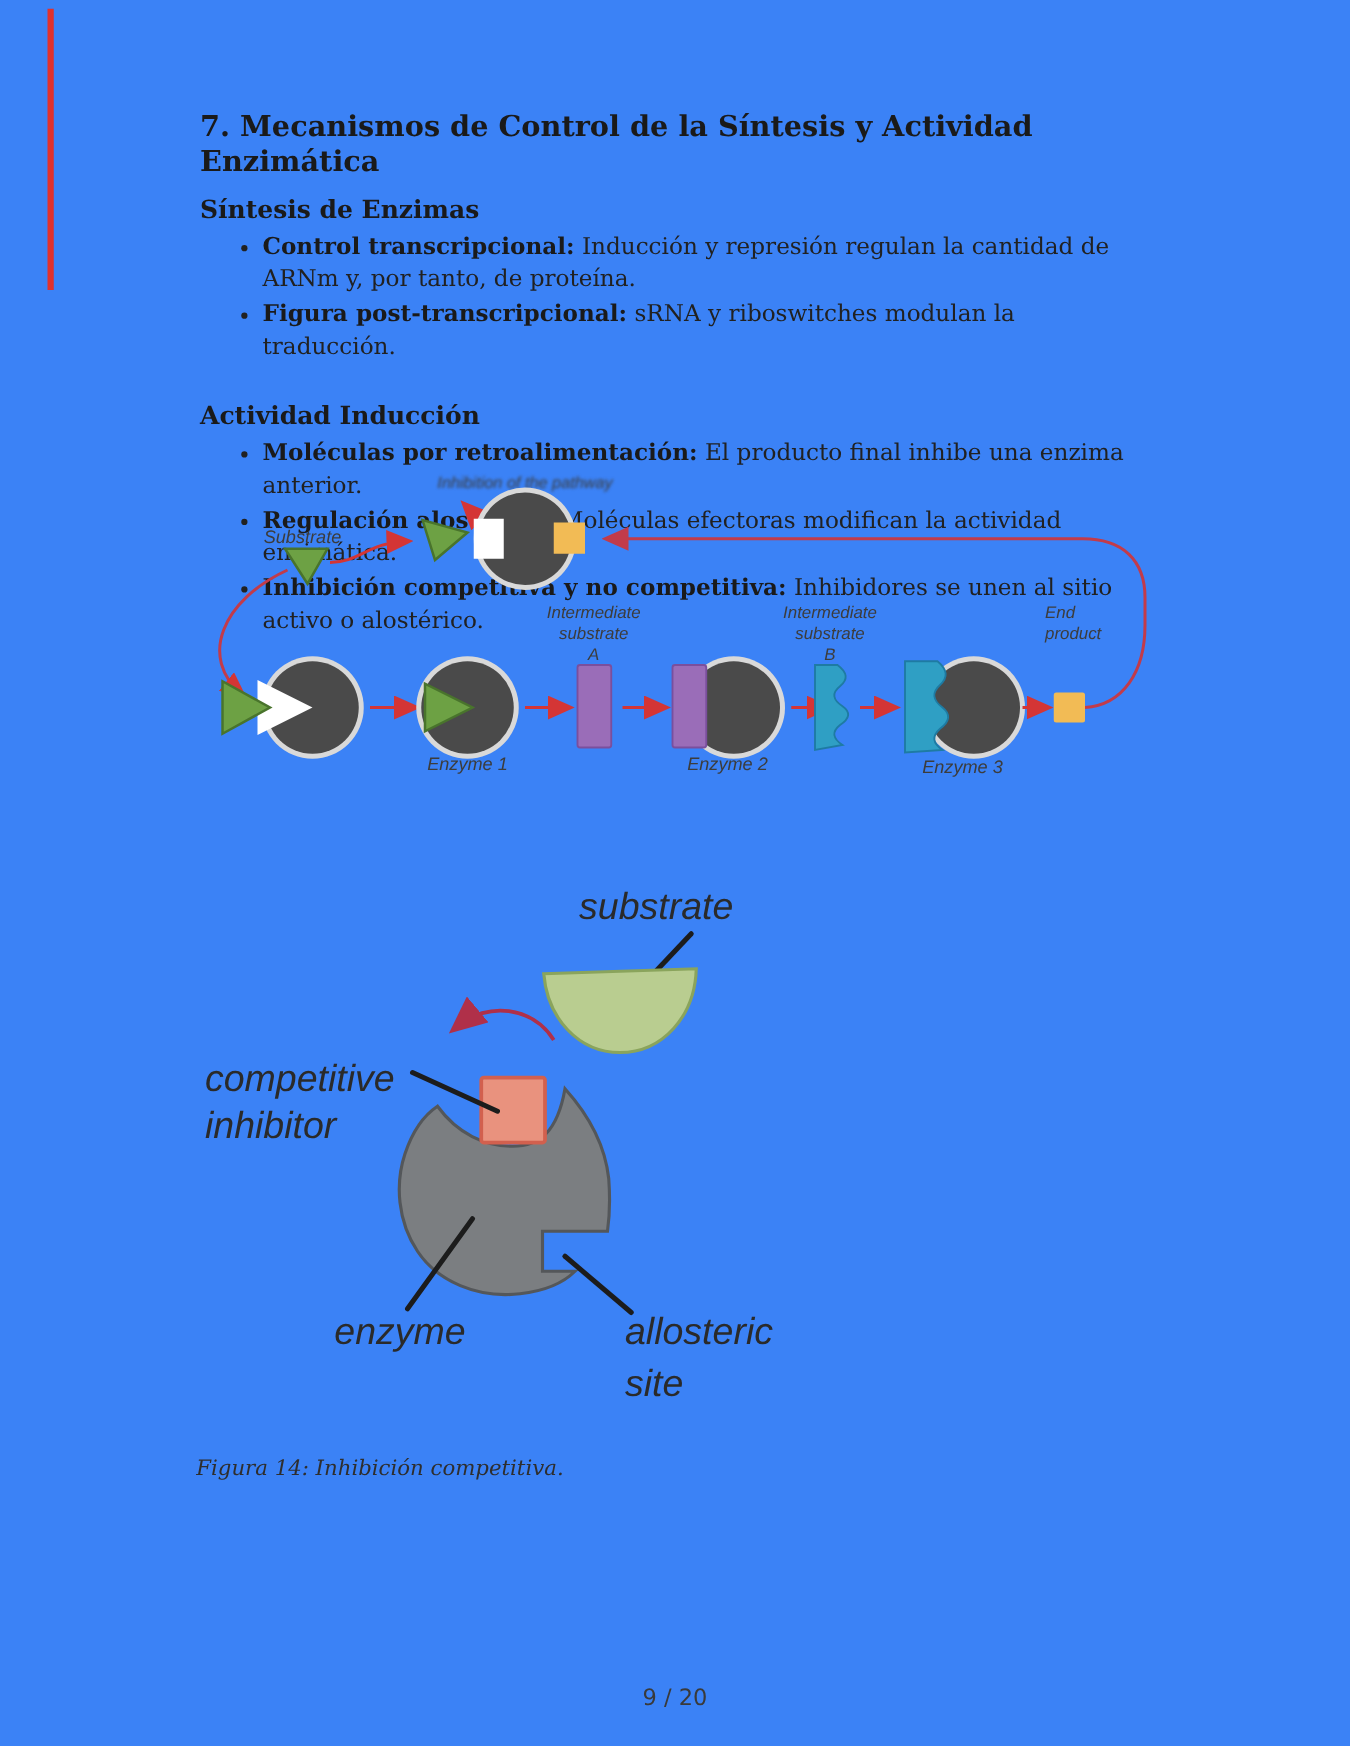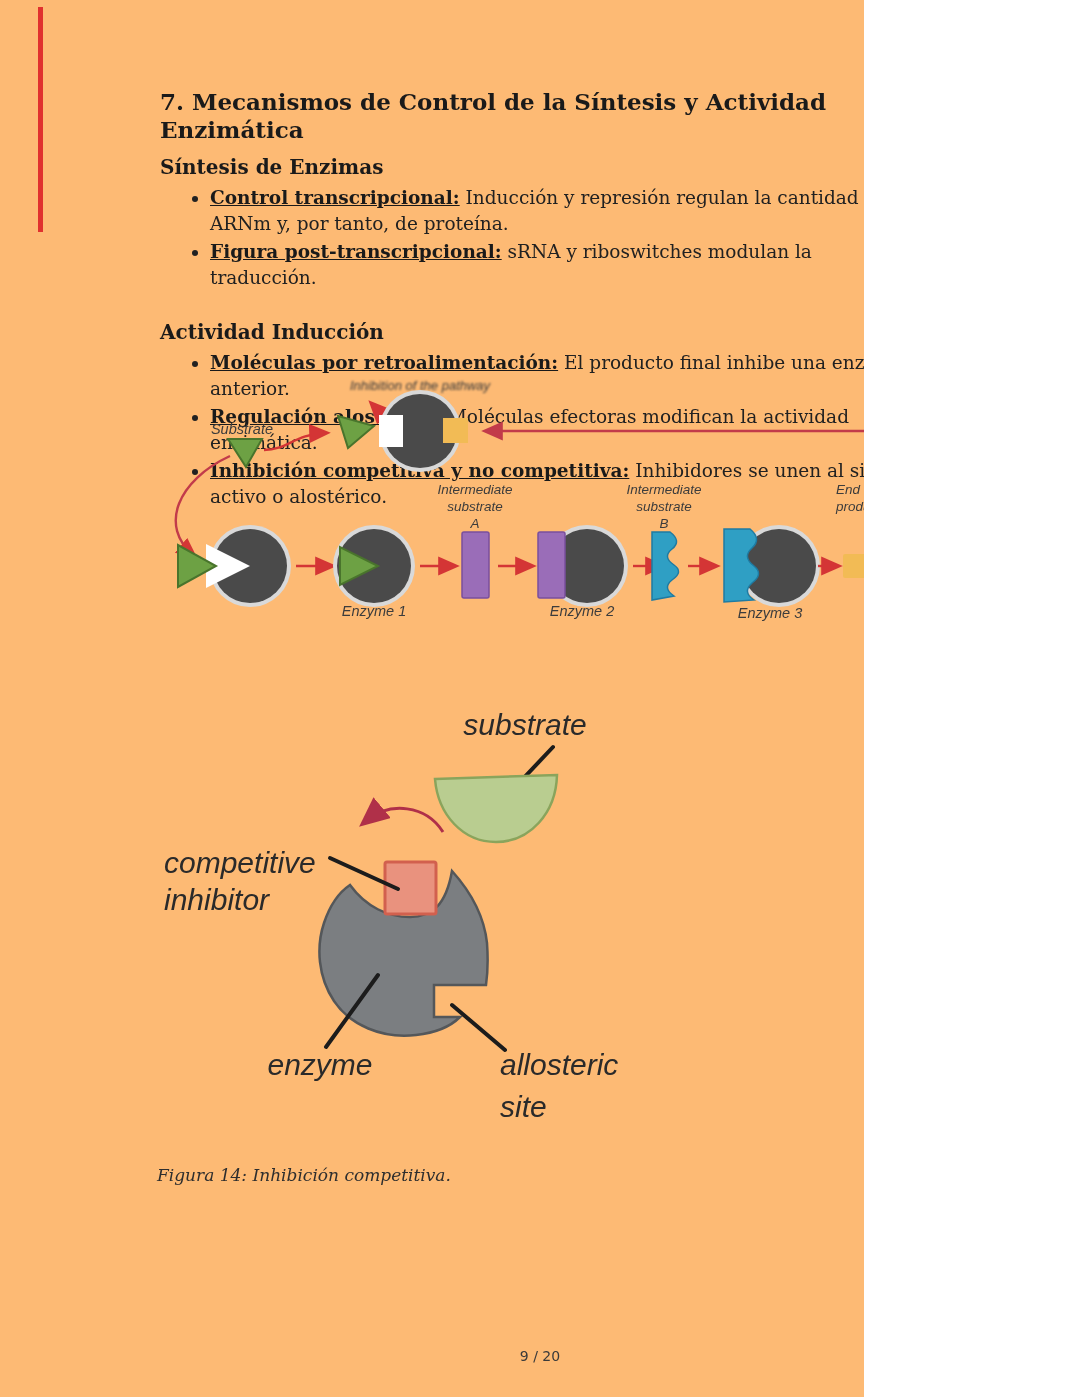--- a/index.html
+++ b/index.html
@@ -1,29 +1,29 @@
 <!DOCTYPE html>
 <html><head>
 <meta charset="utf-8">
 <style>
   html,body{margin:0;padding:0;background:#ffffff;}
-  #page{position:relative;width:864px;height:1397px;background:#fdba74;overflow:hidden;
+  #page{position:relative;width:1080px;height:1397px;background:#3b82f6;overflow:hidden;
         font-family:"DejaVu Serif", serif;color:#212121;}
   #margin-marker{position:absolute;left:38px;top:7px;width:5px;height:225px;background:#e0312e;}
   #content{position:absolute;left:160px;top:88px;width:762px;}
   h1.title{font-size:23px;line-height:1.2;margin:0 0 12px 0;color:#1a1a1a;font-weight:bold;}
   h2.sect{font-size:20px;margin:0 0 6px 0;color:#1a1a1a;font-weight:bold;}
   h2.sect.second{margin-top:30px;}
   ul.blist{margin:0 0 4px 0;padding-left:50px;}
   ul.blist li{font-size:18.5px;line-height:1.38;margin:0 0 3px 0;color:#212121;}
-  ul.blist li b{color:#1a1a1a;text-decoration:underline;}
+  ul.blist li b{color:#1a1a1a;}
   .figwrap{position:absolute;font-style:italic;}
   .caption{position:absolute;font-style:italic;font-size:17px;color:#2e2e2e;}
   #pagenum{position:absolute;top:1348px;left:0;width:1080px;text-align:center;
-           font-family:"DejaVu Sans", sans-serif;font-size:14px;color:#3a3a3a;}
+           font-family:"DejaVu Sans", sans-serif;font-size:18px;color:#3a3a3a;}
   svg text.figlabel{font-family:"Liberation Sans", sans-serif;fill:#3c3c3c;}
   svg text.biglabel{font-family:"Liberation Sans", sans-serif;fill:#2a2a2a;}
 </style>
 </head>
 <body>
 
 <div id="page">
 
   <div id="margin-marker"></div>
 

